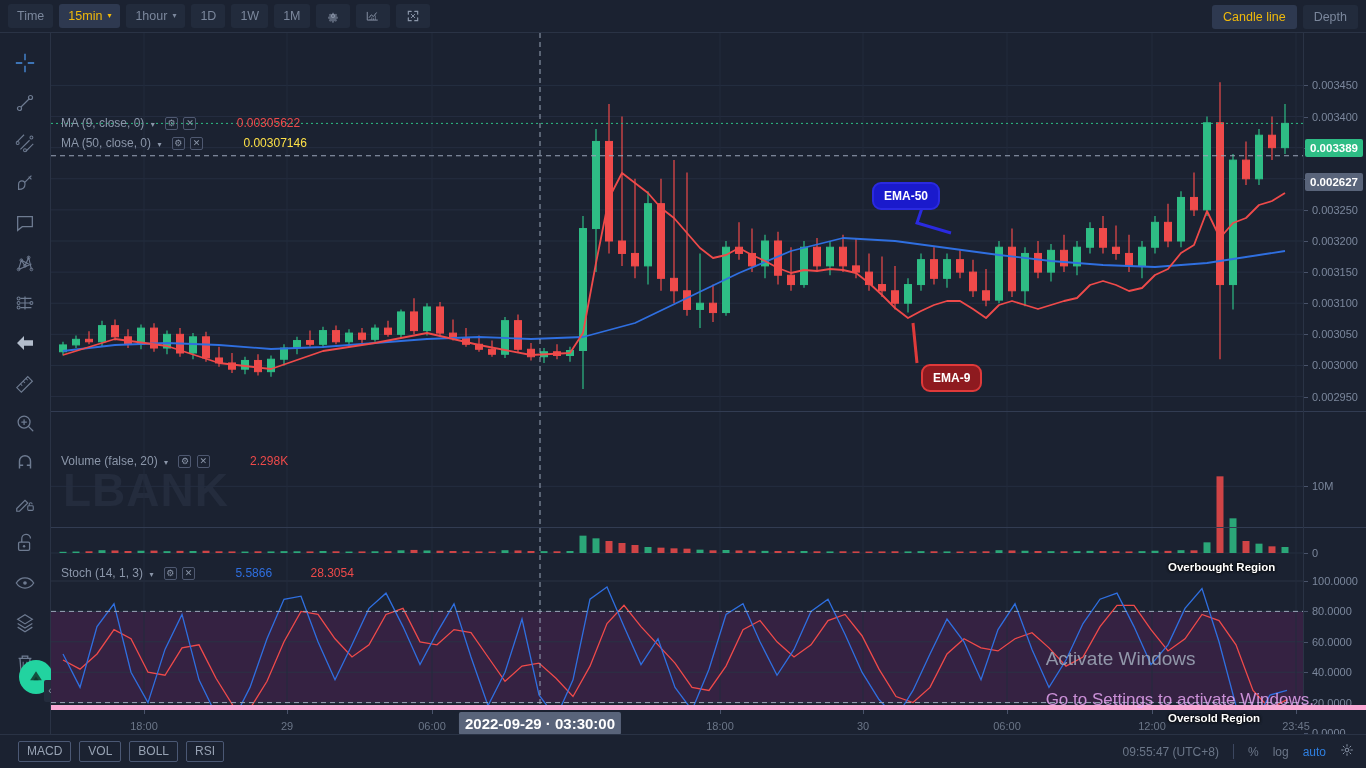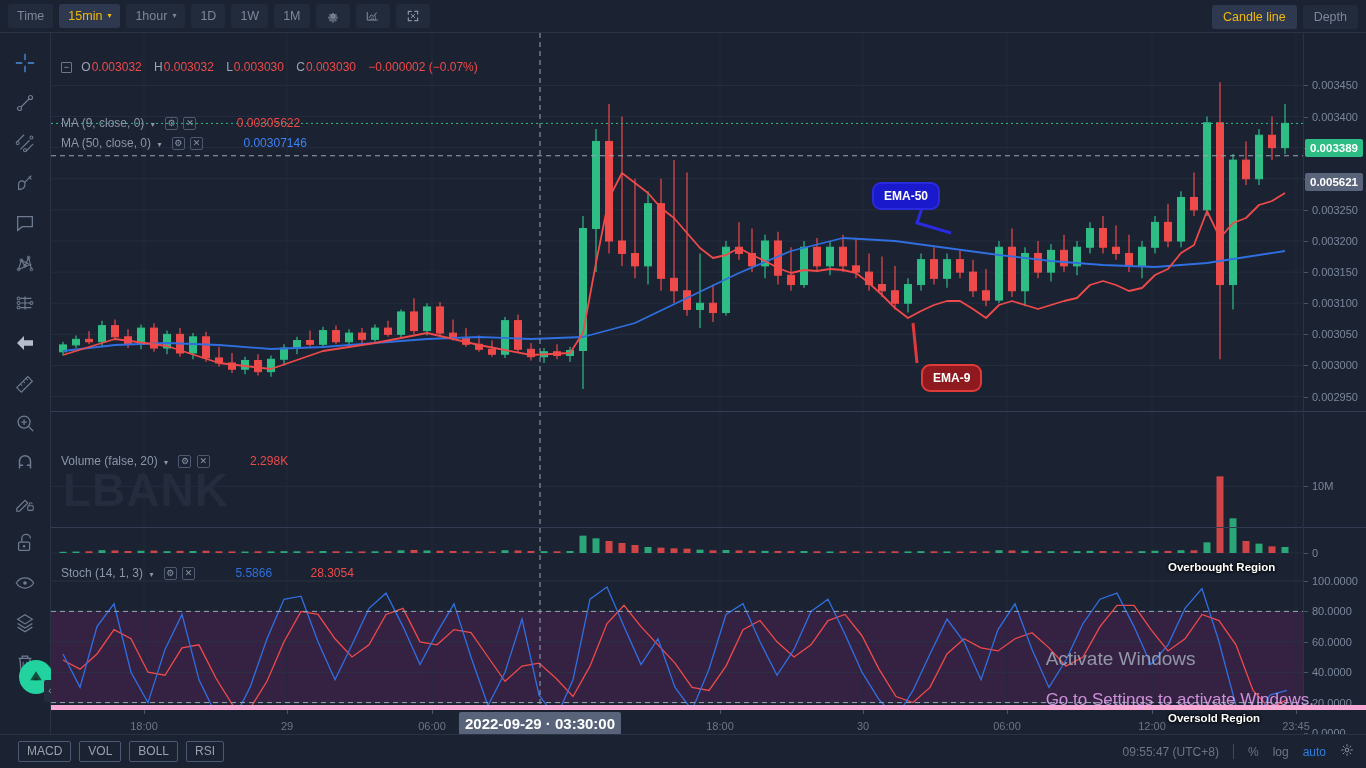--- a/index.html
+++ b/index.html
@@ -656,43 +656,35 @@
         <line x1="0" y1="90.39999999999992" x2="1252" y2="90.39999999999992" stroke="#2ebd85" stroke-width="1" stroke-dasharray="2 3"></line>
         <line x1="0" y1="122.75555555555547" x2="1252" y2="122.75555555555547" stroke="#9aa5b8" stroke-width="1" stroke-dasharray="5 4"></line>
         <line x1="489" y1="0" x2="489" y2="672" stroke="#9aa5b8" stroke-width="1" stroke-dasharray="5 4"></line>
         <path d="M876 160 L866 190 L900 200" fill="none" stroke="#2a2ae0" stroke-width="3"></path>
         <path d="M862 290 L866 330" fill="none" stroke="#e03a3a" stroke-width="3"></path>
       </svg>
 
     <div class="pane-sep" style="top:378px"></div>
     <div class="pane-sep" style="top:494px"></div>
 
-    <div class="legend ohlc">
-      <span class="minus-box">−</span>
-      <span class="k">O</span><span class="v">0.003032</span>
-      <span class="k">H</span><span class="v">0.003032</span>
-      <span class="k">L</span><span class="v">0.003030</span>
-      <span class="k">C</span><span class="v">0.003030</span>
-      <span class="v">−0.000002 (−0.07%)</span>
-    </div>
 
     <div class="legend ma-row" style="top:83px">
       <span class="name">MA (9, close, 0)</span>
       <span class="caret">▾</span>
       <span class="mini-btn">⚙</span>
       <span class="mini-btn">✕</span>
       <span class="ma-val" style="color:#ef4a4a">0.00305622</span>
     </div>
 
     <div class="legend ma-row" style="top:103px">
       <span class="name">MA (50, close, 0)</span>
       <span class="caret">▾</span>
       <span class="mini-btn">⚙</span>
       <span class="mini-btn">✕</span>
-      <span class="ma-val" style="color:#3b82f6">0.00307146</span>
+      <span class="ma-val" style="color:#fde047">0.00307146</span>
     </div>
 
     <div class="legend ma-row" style="top:421px">
       <span class="name">Volume (false, 20)</span>
       <span class="caret">▾</span>
       <span class="mini-btn">⚙</span>
       <span class="mini-btn">✕</span>
       <span class="ma-val" style="color:#ef4a4a">2.298K</span>
     </div>
 
@@ -746,21 +738,21 @@
           <div class="ax-tick" style="top:608.8px"></div>
           <div class="ax-lbl" style="top:608.8px">60.0000</div>
           <div class="ax-tick" style="top:639.2px"></div>
           <div class="ax-lbl" style="top:639.2px">40.0000</div>
           <div class="ax-tick" style="top:669.6px"></div>
           <div class="ax-lbl" style="top:669.6px">20.0000</div>
           <div class="ax-tick" style="top:700px"></div>
           <div class="ax-lbl" style="top:700px">0.0000</div>
         </div>
       <div class="price-badge last" style="top:115px">0.003389</div>
-      <div class="price-badge cross" style="top:149px">0.005621</div>
+      <div class="price-badge cross" style="top:149px">0.002627</div>
     </div>
 
     <div class="taxis">
       <div id="time-ticks">
           <div class="t-tick" style="left:93px"></div>
           <div class="t-lbl" style="left:93px">18:00</div>
           <div class="t-tick" style="left:236px"></div>
           <div class="t-lbl" style="left:236px">29</div>
           <div class="t-tick" style="left:381px"></div>
           <div class="t-lbl" style="left:381px">06:00</div>

